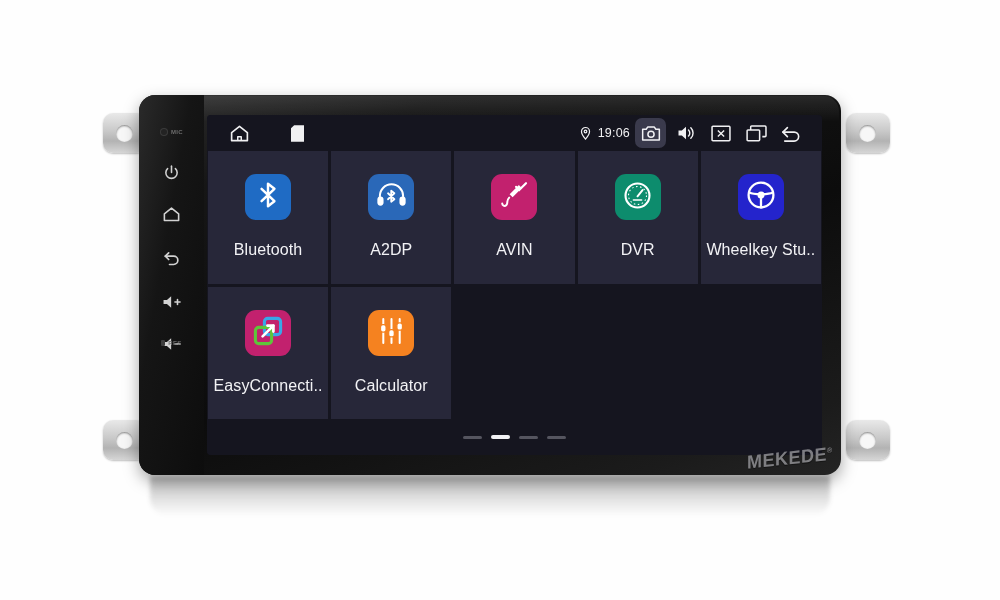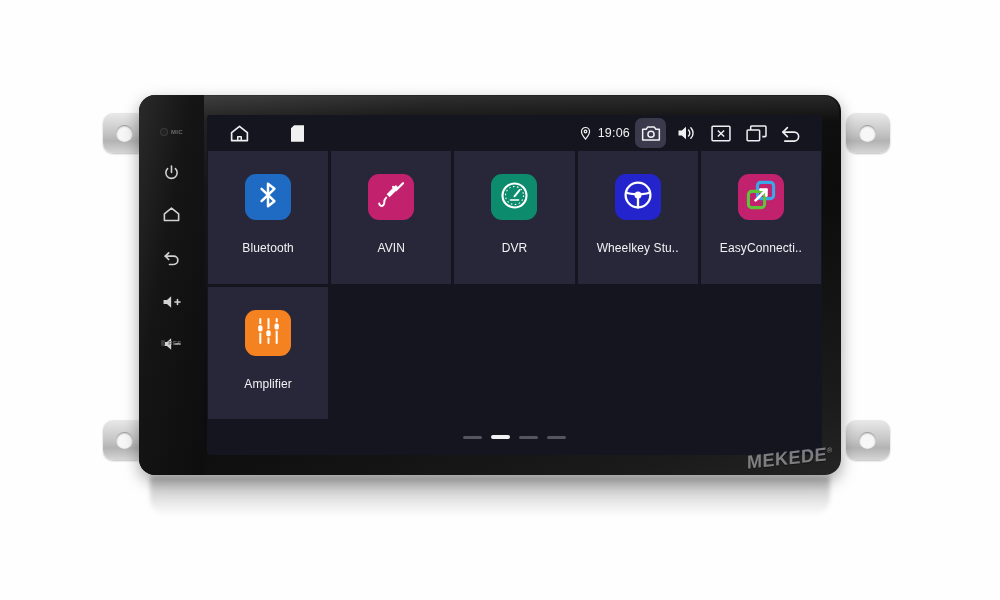--- a/index.html
+++ b/index.html
@@ -131,21 +131,21 @@
     cursor:pointer;
   }
   .ic {
     width:46px; height:46px; border-radius:11px;
     display:flex; align-items:center; justify-content:center;
     flex:0 0 auto;
   }
   .tile-label {
     margin-top:21px;
     color:#f2f2f5;
-    font-size:12px;
+    font-size:16px;
     font-weight:400;
     letter-spacing:.1px;
     white-space:nowrap;
   }
 
   
   #pager {
     position:absolute; left:0; bottom:0; width:100%; height:36px;
     display:flex; align-items:center; justify-content:center; gap:9px;
     background:#15151f;
@@ -310,20 +310,33 @@
           <div class="ic" style="background:#1f6bc4">
             <span>
               <svg width="26" height="30" viewBox="0 0 20 28" fill="none" stroke="#fff" stroke-width="2.3" stroke-linejoin="round" stroke-linecap="round">
                 <path d="M4 8.2 16 19.8 10 24.5V3.5l6 4.7L4 19.8"></path>
               </svg>
             </span>
           </div>
           <div class="tile-label">Bluetooth</div>
         </div>
 
+        <div class="tile">
+          <div class="ic" style="background:#2a68b8">
+            <span>
+              <svg width="31" height="26" viewBox="0 0 32 26" fill="none">
+                <path d="M4 17v-3a12 12 0 0 1 24 0v3" stroke="#fff" stroke-width="2.1" stroke-linecap="round"></path>
+                <rect x="1.4" y="14.6" width="6.4" height="9.4" rx="3.2" fill="#fff"></rect>
+                <rect x="24.2" y="14.6" width="6.4" height="9.4" rx="3.2" fill="#fff"></rect>
+                <path d="M12.4 11.2 19 17.4l-3.3 2.6V8.6l3.3 2.6-6.6 6.2" stroke="#fff" stroke-width="1.85" stroke-linejoin="round" stroke-linecap="round"></path>
+              </svg>
+            </span>
+          </div>
+          <div class="tile-label">A2DP</div>
+        </div>
 
 
         <div class="tile">
           <div class="ic" style="background:#c2216e">
             <span>
               <svg width="30" height="30" viewBox="0 0 30 30" fill="none">
                 <path d="M27 3.2 20.2 10l-3.1-3.1" stroke="#fff" stroke-width="2.2" stroke-linecap="round"></path>
                 <path d="M22.3 5.3 11.6 16 8.2 12.6 18.9 1.9z" fill="#fff" transform="translate(3.6,3.4) scale(0.86)"></path>
                 <path d="M10.2 17.6c-3.6 3.6-.6 5.3-2.8 7.4-2 2-4.2.3-4.2-1.4" stroke="#fff" stroke-width="2" stroke-linecap="round" fill="none"></path>
               </svg>
@@ -379,21 +392,21 @@
           <div class="ic" style="background:#f58220">
             <span>
               <svg width="27" height="28" viewBox="0 0 28 28" fill="none">
                 <path d="M5.5 1.5v25M14 1.5v25M22.5 1.5v25" stroke="#fff" stroke-width="2.1" stroke-linecap="round"></path>
                 <rect x="2.6" y="7.5" width="5.8" height="7.6" rx="2.4" fill="#fff" stroke="#f58220" stroke-width="1.3"></rect>
                 <rect x="11.1" y="12.6" width="5.8" height="7.6" rx="2.4" fill="#fff" stroke="#f58220" stroke-width="1.3"></rect>
                 <rect x="19.6" y="5.6" width="5.8" height="7.6" rx="2.4" fill="#fff" stroke="#f58220" stroke-width="1.3"></rect>
               </svg>
             </span>
           </div>
-          <div class="tile-label">Amplifier</div>
+          <div class="tile-label">Calculator</div>
         </div>
 
 
       </div>
 
       <div id="pager">
         <span class="dash"></span>
         <span class="dash active"></span>
         <span class="dash"></span>
         <span class="dash"></span>

